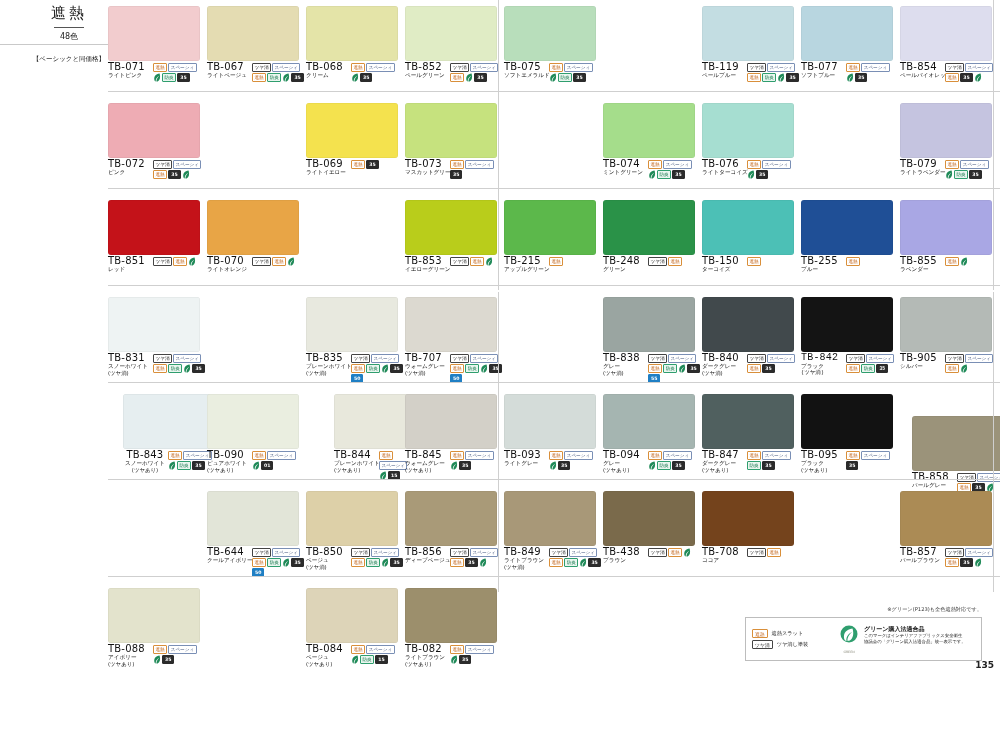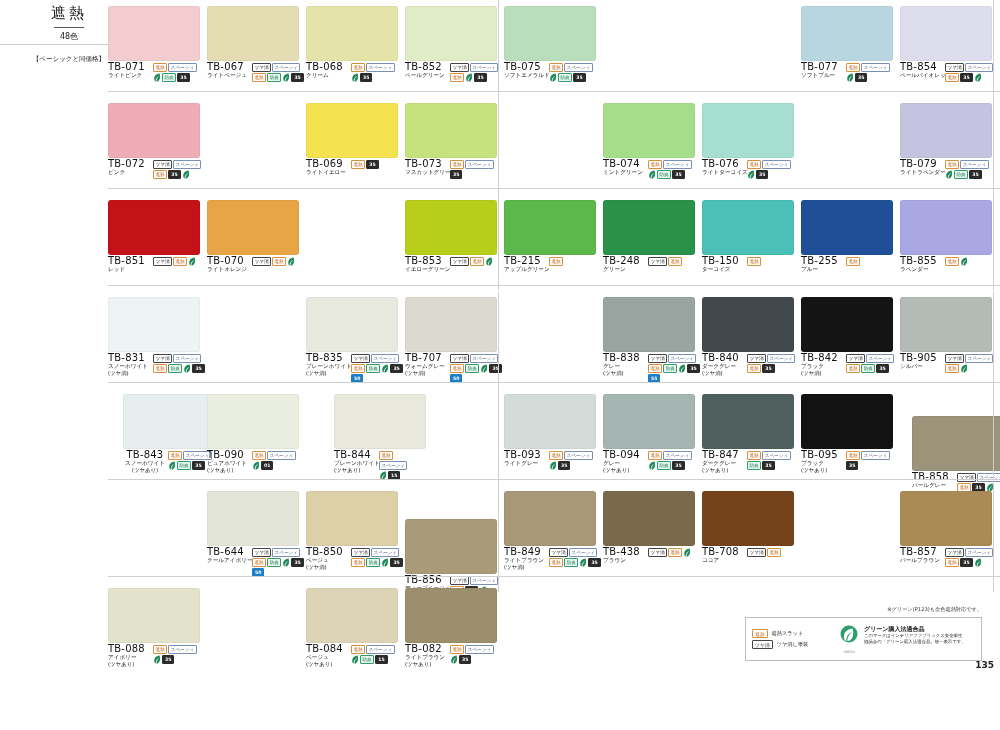--- a/index.html
+++ b/index.html
@@ -233,20 +233,41 @@
             <span class="leaf">
               <svg width="8" height="9" viewBox="0 0 8 9">
                 <path d="M6.6 0.6 C2.6 1.3 1 3.4 1.3 6.4 C1.4 7.6 2.1 8.3 2.8 8.4 C2.5 6.5 3.2 4.3 6.6 2.5 C4.4 4.4 3.4 6.3 3.4 8.6 L4.6 8.6 C7 7.4 7.7 4.2 6.6 0.6 Z" fill="#1f8a58"></path>
               </svg>
             </span>
             <span class="bg boen">防炎</span>
             <span class="bg num">35</span>
           </div>
         </div>
       </div>
+      <div class="cell" style="left: 594px; top: 6px;">
+        <div class="swatch" style="background:#c3dde2"></div>
+        <div class="cellbody">
+          <div class="names">
+            <div class="code">TB-119</div>
+            <div class="jname">ペールブルー</div>
+          </div>
+          <div class="badges">
+            <span class="bg tsuya">ツヤ消</span>
+            <span class="bg space">スペーシィ</span>
+            <span class="bg shanetsu">遮熱</span>
+            <span class="bg boen">防炎</span>
+            <span class="leaf">
+              <svg width="8" height="9" viewBox="0 0 8 9">
+                <path d="M6.6 0.6 C2.6 1.3 1 3.4 1.3 6.4 C1.4 7.6 2.1 8.3 2.8 8.4 C2.5 6.5 3.2 4.3 6.6 2.5 C4.4 4.4 3.4 6.3 3.4 8.6 L4.6 8.6 C7 7.4 7.7 4.2 6.6 0.6 Z" fill="#1f8a58"></path>
+              </svg>
+            </span>
+            <span class="bg num">35</span>
+          </div>
+        </div>
+      </div>
       <div class="cell" style="left: 693px; top: 6px;">
         <div class="swatch" style="background:#b8d6e0"></div>
         <div class="cellbody">
           <div class="names">
             <div class="code">TB-077</div>
             <div class="jname">ソフトブルー</div>
           </div>
           <div class="badges">
             <span class="bg shanetsu">遮熱</span>
             <span class="bg space">スペーシィ</span>
@@ -608,21 +629,21 @@
             <div class="sub">(ツヤ消)</div>
           </div>
           <div class="badges">
             <span class="bg tsuya">ツヤ消</span>
             <span class="bg space">スペーシィ</span>
             <span class="bg shanetsu">遮熱</span>
             <span class="bg num">35</span>
           </div>
         </div>
       </div>
-      <div class="cell" style="left: 693px; top: 297px;">
+      <div class="cell" style="left: 693px; top: 297px; font-family: Liberation Mono, monospace;">
         <div class="swatch" style="background:#141414"></div>
         <div class="cellbody">
           <div class="names">
             <div class="code">TB-842</div>
             <div class="jname">ブラック</div>
             <div class="sub">(ツヤ消)</div>
           </div>
           <div class="badges">
             <span class="bg tsuya">ツヤ消</span>
             <span class="bg space">スペーシィ</span>
@@ -706,20 +727,40 @@
             <span class="bg space">スペーシィ</span>
             <span class="leaf">
               <svg width="8" height="9" viewBox="0 0 8 9">
                 <path d="M6.6 0.6 C2.6 1.3 1 3.4 1.3 6.4 C1.4 7.6 2.1 8.3 2.8 8.4 C2.5 6.5 3.2 4.3 6.6 2.5 C4.4 4.4 3.4 6.3 3.4 8.6 L4.6 8.6 C7 7.4 7.7 4.2 6.6 0.6 Z" fill="#1f8a58"></path>
               </svg>
             </span>
             <span class="bg num">15</span>
           </div>
         </div>
       </div>
+      <div class="cell" style="left: 297px; top: 394px;">
+        <div class="swatch" style="background:#d3d0c8"></div>
+        <div class="cellbody">
+          <div class="names">
+            <div class="code">TB-845</div>
+            <div class="jname">ウォームグレー</div>
+            <div class="sub">(ツヤあり)</div>
+          </div>
+          <div class="badges">
+            <span class="bg shanetsu">遮熱</span>
+            <span class="bg space">スペーシィ</span>
+            <span class="leaf">
+              <svg width="8" height="9" viewBox="0 0 8 9">
+                <path d="M6.6 0.6 C2.6 1.3 1 3.4 1.3 6.4 C1.4 7.6 2.1 8.3 2.8 8.4 C2.5 6.5 3.2 4.3 6.6 2.5 C4.4 4.4 3.4 6.3 3.4 8.6 L4.6 8.6 C7 7.4 7.7 4.2 6.6 0.6 Z" fill="#1f8a58"></path>
+              </svg>
+            </span>
+            <span class="bg num">35</span>
+          </div>
+        </div>
+      </div>
       <div class="cell" style="left: 396px; top: 394px;">
         <div class="swatch" style="background:#d4dcd9"></div>
         <div class="cellbody">
           <div class="names">
             <div class="code">TB-093</div>
             <div class="jname">ライトグレー</div>
           </div>
           <div class="badges">
             <span class="bg shanetsu">遮熱</span>
             <span class="bg space">スペーシィ</span>
@@ -842,21 +883,21 @@
             <span class="bg boen">防炎</span>
             <span class="leaf">
               <svg width="8" height="9" viewBox="0 0 8 9">
                 <path d="M6.6 0.6 C2.6 1.3 1 3.4 1.3 6.4 C1.4 7.6 2.1 8.3 2.8 8.4 C2.5 6.5 3.2 4.3 6.6 2.5 C4.4 4.4 3.4 6.3 3.4 8.6 L4.6 8.6 C7 7.4 7.7 4.2 6.6 0.6 Z" fill="#1f8a58"></path>
               </svg>
             </span>
             <span class="bg num">35</span>
           </div>
         </div>
       </div>
-      <div class="cell" style="left: 297px; top: 491px; margin-top: 28px;">
+      <div class="cell" style="left: 297px; top: 491px;">
         <div class="swatch" style="background:#a99a78"></div>
         <div class="cellbody">
           <div class="names">
             <div class="code">TB-856</div>
             <div class="jname">ディープベージュ</div>
           </div>
           <div class="badges">
             <span class="bg tsuya">ツヤ消</span>
             <span class="bg space">スペーシィ</span>
             <span class="bg shanetsu">遮熱</span>

